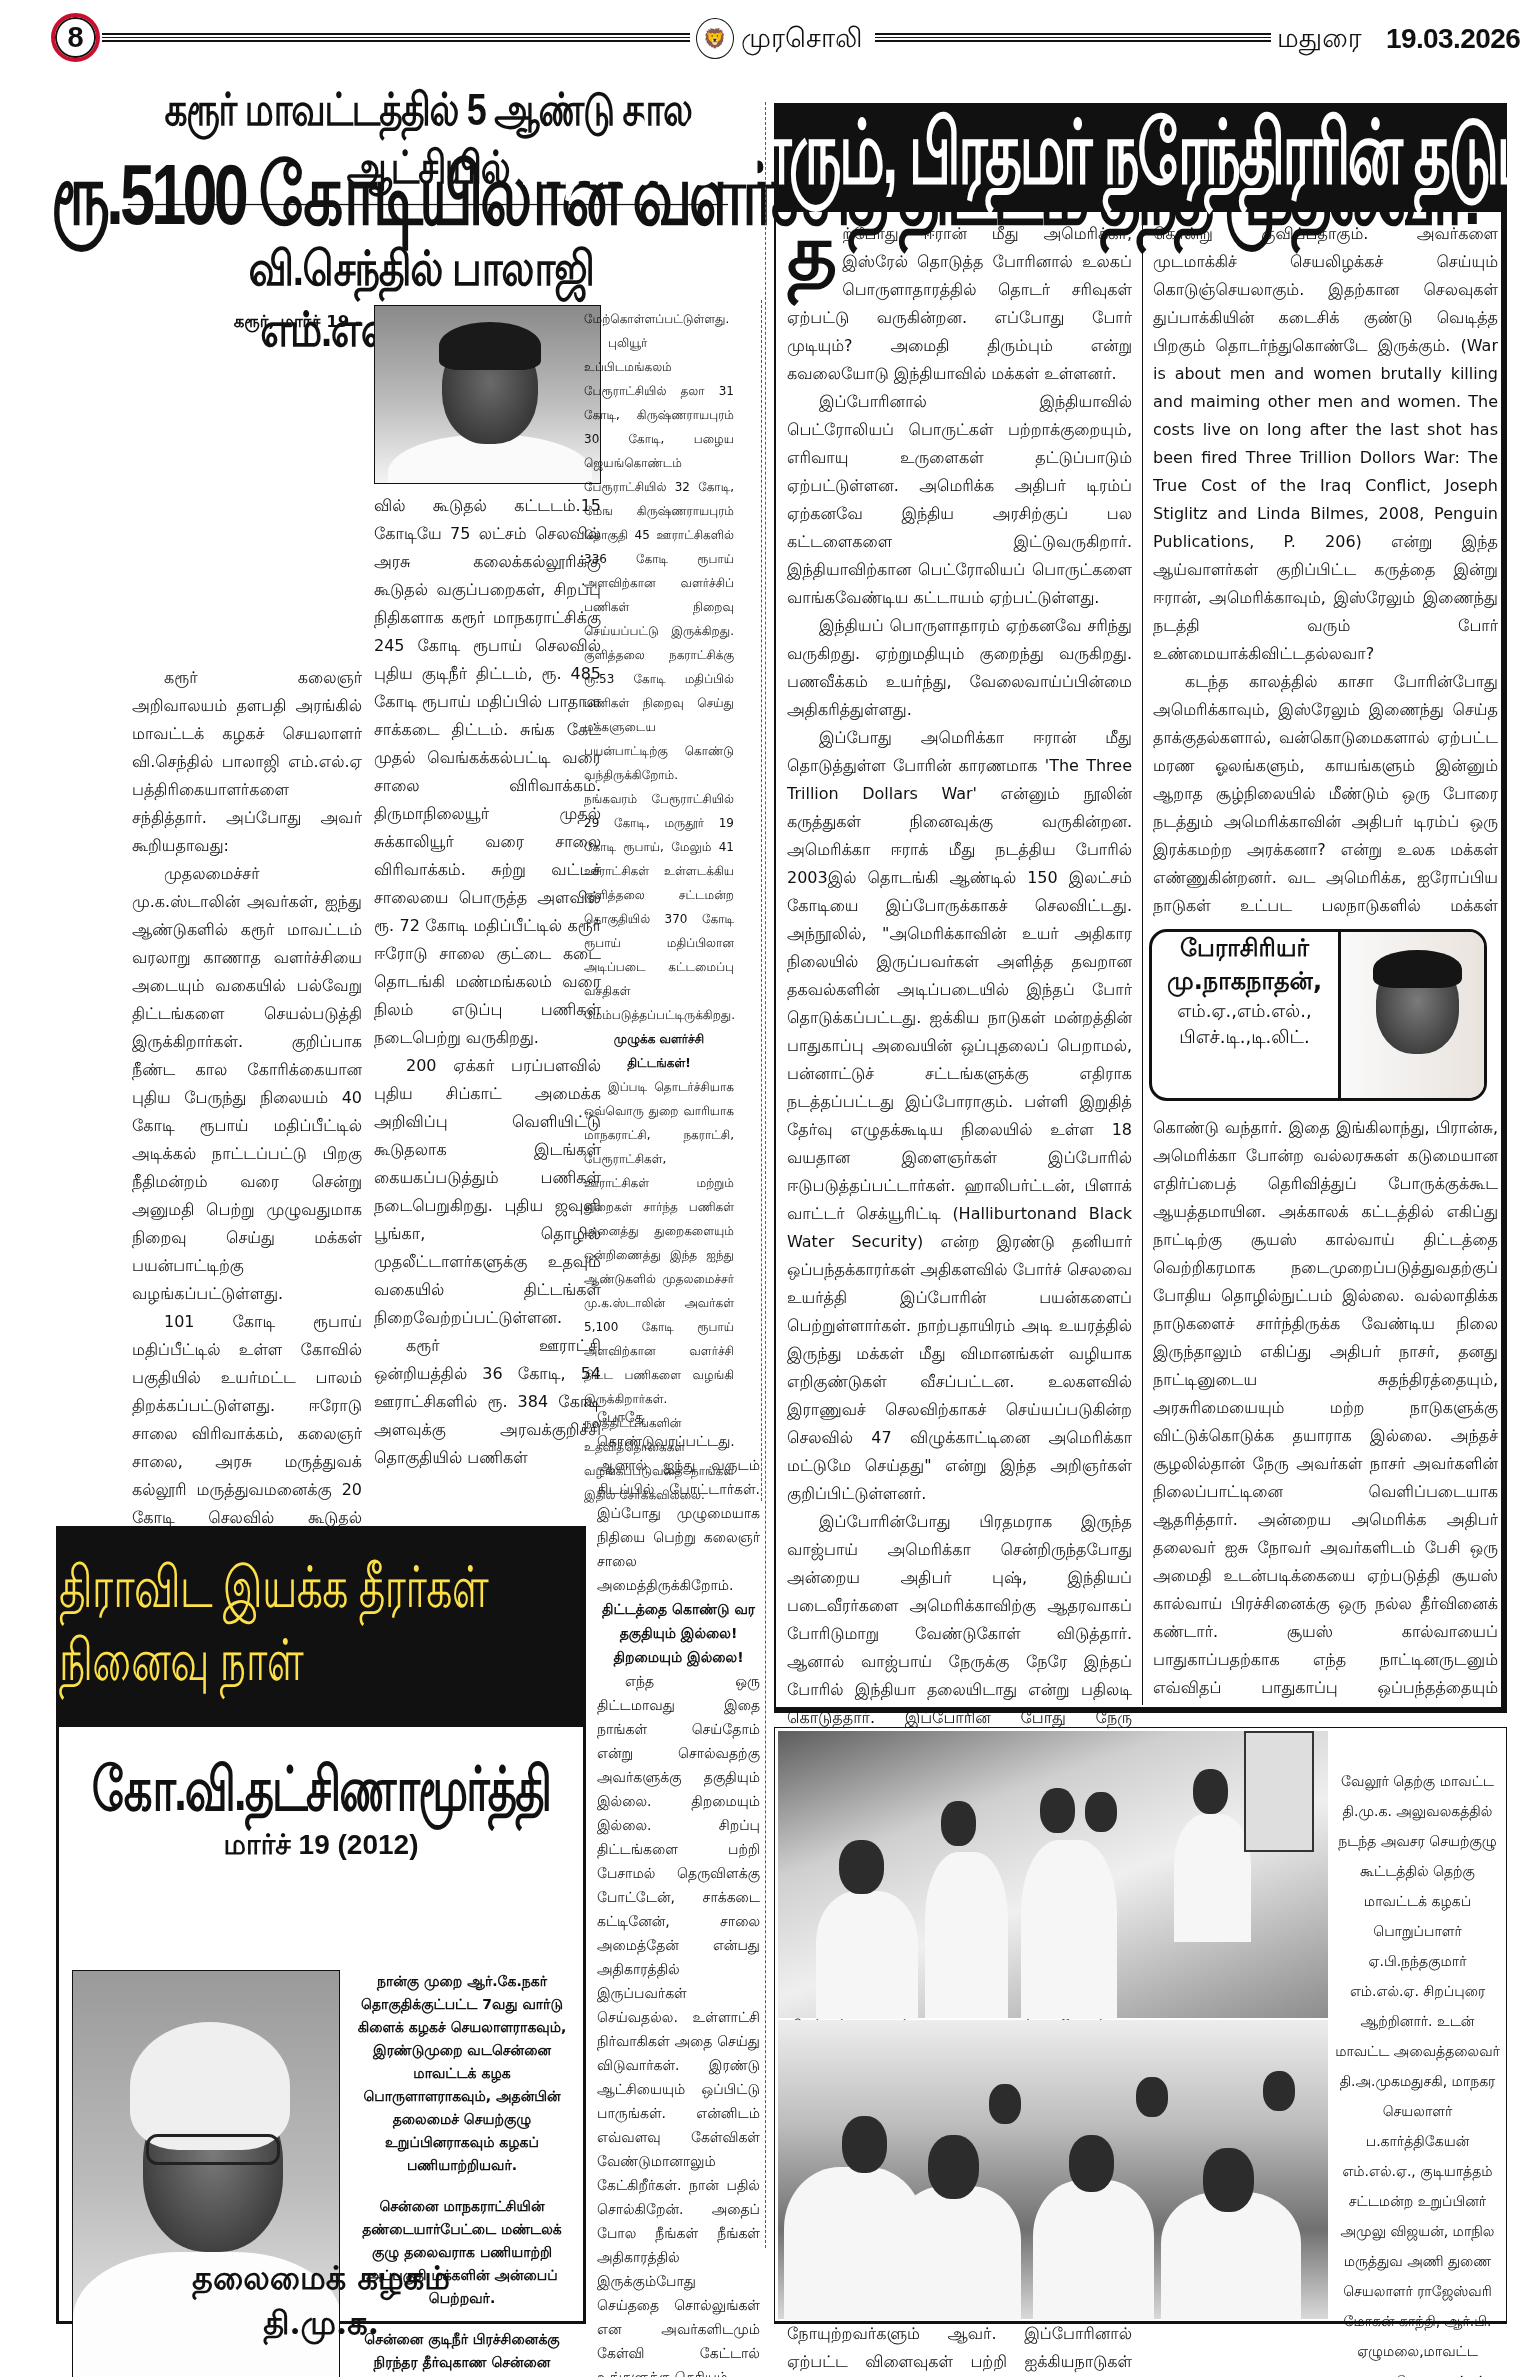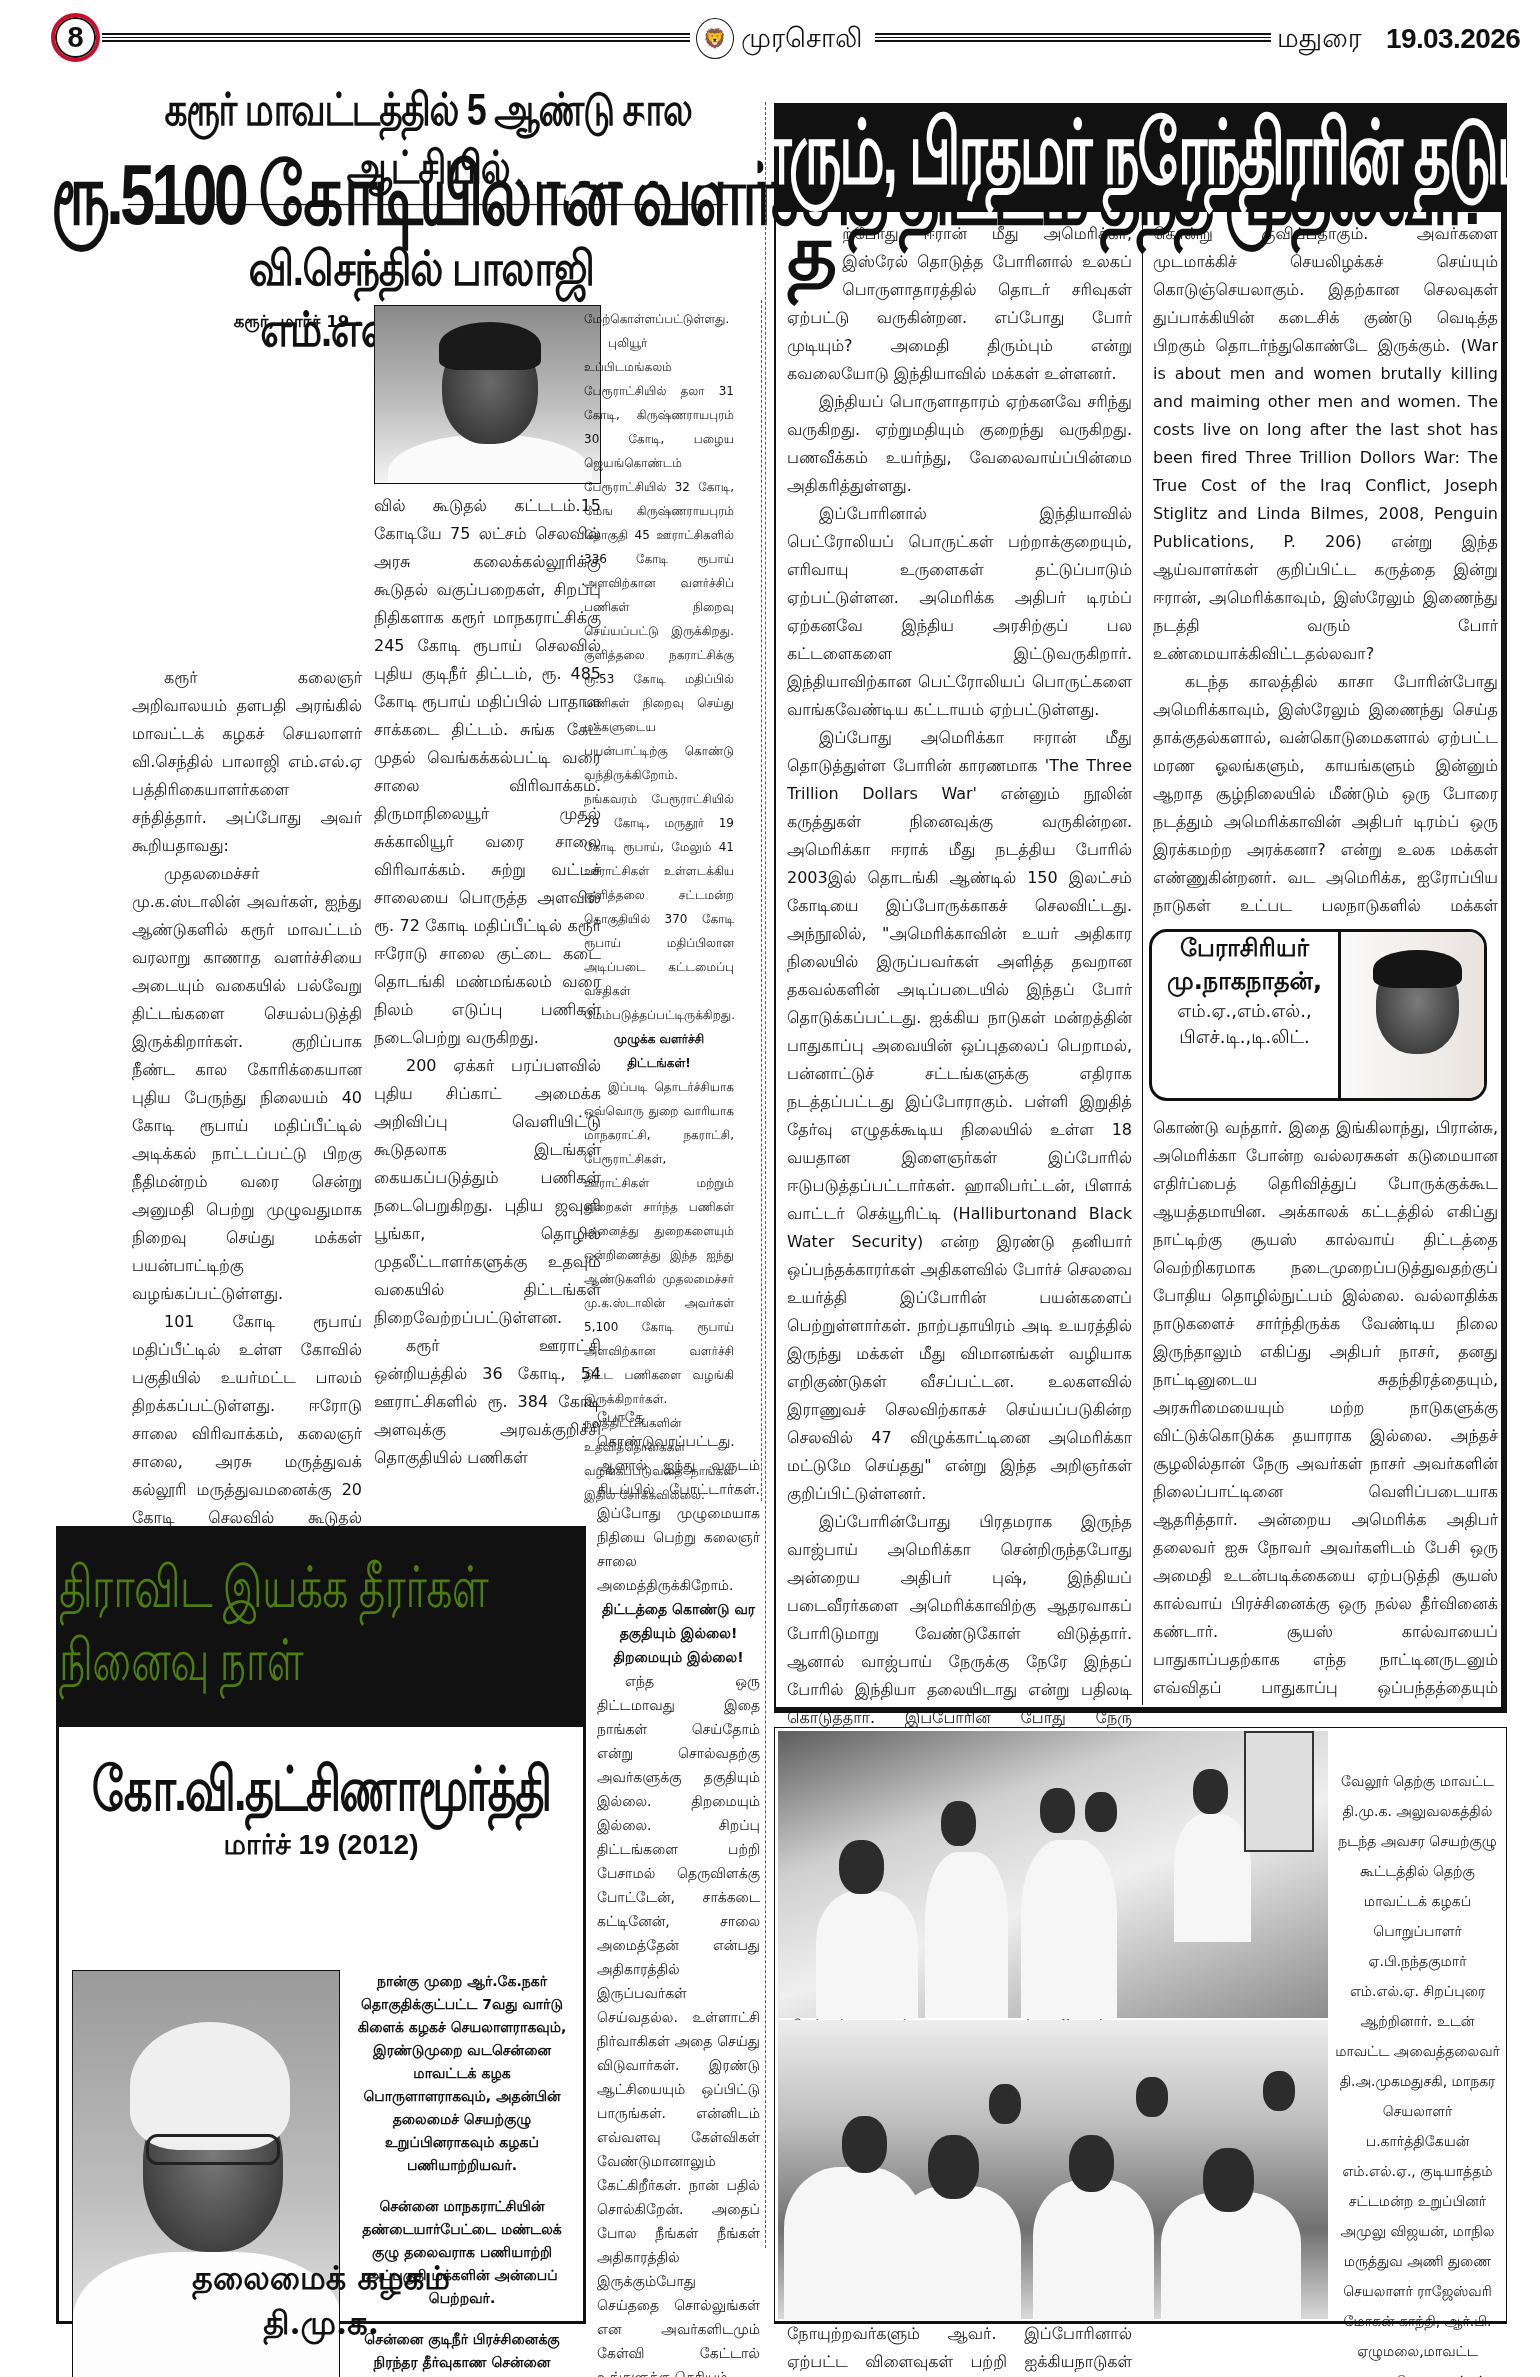--- a/index.html
+++ b/index.html
@@ -58,21 +58,21 @@
   .photo-senthil { left: 374px; top: 305px; width: 227px; height: 179px; border: 1.9px solid #111;
     background: linear-gradient(180deg, #8a8a8a 0%, #bdbdbd 55%, #f4f4f4 100%); overflow: hidden; }
   .face { position: absolute; left: 67px; top: 25.5px; width: 96px; height: 112px; border-radius: 48% 48% 45% 45%;
     background: radial-gradient(ellipse at 50% 45%, #6a6a6a 0%, #3a3a3a 70%); }
   .hair { position: absolute; left: 64px; top: 16px; width: 102px; height: 48px; border-radius: 50% 50% 20% 20%; background: #1a1a1a; }
   .shirt { position: absolute; left: 12.8px; top: 128px; width: 204px; height: 77px; border-radius: 50% 50% 0 0; background: #fafafa; }
   .lcol2 { left: 374px; top: 492px; width: 227px; }
 
   
   .memorial { left: 56px; top: 1526px; width: 530px; height: 798px; border: 3.8px solid #111; }
-  .memorial-banner { position: absolute; left: 0; top: 0; right: 0; height: 198px; background: #111; color: #4d7c0f;
+  .memorial-banner { position: absolute; left: 0; top: 0; right: 0; height: 198px; background: #111; color: #fde047;
     display: flex; align-items: center; justify-content: flex-start; font: 41px "Liberation Sans", sans-serif; letter-spacing: -0.6px; }
   .memorial-banner span { display: inline-block; transform: scaleY(1.4); }
   .mem-name { position: absolute; left: 0; right: 0; top: 236px; text-align: center; font: bold 45px "Liberation Sans", sans-serif;
     letter-spacing: -1.9px; transform: scaleY(1.35); }
   .mem-date { position: absolute; left: 0; right: 0; top: 300px; text-align: center; font: bold 28px "Liberation Sans", sans-serif; }
   .mem-photo { position: absolute; left: 12.8px; top: 441px; width: 268px; height: 437px; border: 1.9px solid #111;
     background: linear-gradient(180deg, #9a9a9a 0%, #bcbcbc 50%, #f2f2f2 100%); overflow: hidden; }
   .mem-photo .m-hair { position: absolute; left: 57px; top: 51px; width: 160px; height: 128px; border-radius: 50% 50% 30% 30%; background: #efefef; }
   .mem-photo .m-face { position: absolute; left: 70px; top: 115px; width: 140px; height: 166px; border-radius: 45%; background: radial-gradient(ellipse at 50% 40%, #7a7a7a, #3d3d3d 75%); }
   .mem-photo .m-glasses { position: absolute; left: 73px; top: 163px; width: 134px; height: 31px; border: 3.2px solid #222; border-radius: 11.5px; }
@@ -188,22 +188,22 @@
 <div class="vsep"></div>
 <div class="abs banner">
     <span>ஈரான் போரும், பிரதமர் நரேந்திரரின் தடுமாற்றமும்!</span>
   </div>
 <div class="abs article-box"></div>
 <div class="col-divider"></div>
 
 <div class="abs text rcolL">
   <span class="dropcap">த</span>
   <p class="noindent">ற்போது ஈரான் மீது அமெரிக்கா, இஸ்ரேல் தொடுத்த போரினால் உலகப் பொருளாதாரத்தில் தொடர் சரிவுகள் ஏற்பட்டு வருகின்றன. எப்போது போர் முடியும்? அமைதி திரும்பும் என்று கவலையோடு இந்தியாவில் மக்கள் உள்ளனர்.</p>
+  <p>இப்போரினால் இந்தியாவில் பெட்ரோலியப் பொருட்கள் பற்றாக்குறையும், எரிவாயு உருளைகள் தட்டுப்பாடும் ஏற்பட்டுள்ளன. அமெரிக்க அதிபர் டிரம்ப் ஏற்கனவே இந்திய அரசிற்குப் பல கட்டளைகளை இட்டுவருகிறார். இந்தியாவிற்கான பெட்ரோலியப் பொருட்களை வாங்கவேண்டிய கட்டாயம் ஏற்பட்டுள்ளது.</p>
   <p>இந்தியப் பொருளாதாரம் ஏற்கனவே சரிந்து வருகிறது. ஏற்றுமதியும் குறைந்து வருகிறது. பணவீக்கம் உயர்ந்து, வேலைவாய்ப்பின்மை அதிகரித்துள்ளது.</p>
-  <p>இப்போரினால் இந்தியாவில் பெட்ரோலியப் பொருட்கள் பற்றாக்குறையும், எரிவாயு உருளைகள் தட்டுப்பாடும் ஏற்பட்டுள்ளன. அமெரிக்க அதிபர் டிரம்ப் ஏற்கனவே இந்திய அரசிற்குப் பல கட்டளைகளை இட்டுவருகிறார். இந்தியாவிற்கான பெட்ரோலியப் பொருட்களை வாங்கவேண்டிய கட்டாயம் ஏற்பட்டுள்ளது.</p>
   <p>இப்போது அமெரிக்கா ஈரான் மீது தொடுத்துள்ள போரின் காரணமாக 'The Three Trillion Dollars War' என்னும் நூலின் கருத்துகள் நினைவுக்கு வருகின்றன. அமெரிக்கா ஈராக் மீது நடத்திய போரில் 2003இல் தொடங்கி ஆண்டில் 150 இலட்சம் கோடியை இப்போருக்காகச் செலவிட்டது. அந்நூலில், "அமெரிக்காவின் உயர் அதிகார நிலையில் இருப்பவர்கள் அளித்த தவறான தகவல்களின் அடிப்படையில் இந்தப் போர் தொடுக்கப்பட்டது. ஐக்கிய நாடுகள் மன்றத்தின் பாதுகாப்பு அவையின் ஒப்புதலைப் பெறாமல், பன்னாட்டுச் சட்டங்களுக்கு எதிராக நடத்தப்பட்டது இப்போராகும். பள்ளி இறுதித் தேர்வு எழுதக்கூடிய நிலையில் உள்ள 18 வயதான இளைஞர்கள் இப்போரில் ஈடுபடுத்தப்பட்டார்கள். ஹாலிபர்ட்டன், பிளாக் வாட்டர் செக்யூரிட்டி (Halliburtonand Black Water Security) என்ற இரண்டு தனியார் ஒப்பந்தக்காரர்கள் அதிகளவில் போர்ச் செலவை உயர்த்தி இப்போரின் பயன்களைப் பெற்றுள்ளார்கள். நாற்பதாயிரம் அடி உயரத்தில் இருந்து மக்கள் மீது விமானங்கள் வழியாக எறிகுண்டுகள் வீசப்பட்டன. உலகளவில் இராணுவச் செலவிற்காகச் செய்யப்படுகின்ற செலவில் 47 விழுக்காட்டினை அமெரிக்கா மட்டுமே செய்தது" என்று இந்த அறிஞர்கள் குறிப்பிட்டுள்ளனர்.</p>
   <p>இப்போரின்போது பிரதமராக இருந்த வாஜ்பாய் அமெரிக்கா சென்றிருந்தபோது அன்றைய அதிபர் புஷ், இந்தியப் படைவீரர்களை அமெரிக்காவிற்கு ஆதரவாகப் போரிடுமாறு வேண்டுகோள் விடுத்தார். ஆனால் வாஜ்பாய் நேருக்கு நேரே இந்தப் போரில் இந்தியா தலையிடாது என்று பதிலடி கொடுத்தார். இப்போரின் போது நேரு கடைப்பிடித்த அணி சேரா நாடுகளின் கொள்கையை ஏற்றுக்கொண்டு வாஜ்பாய் செயல்பட்டார்.</p>
   <p>மத்திய தரைக்கடல் நாடுகளில் போர் என்பது புதிதல்ல. ஆனால் அமெரிக்க ஏகாதிபத்தியம் தனது சுயநலத்திற்காக, வணிகநோக்கிற்காக இப்பகுதிகளில் தனது இராணுவத்தைக் குவித்து வைத்துள்ளது. இதனைப் பயன்படுத்தித்தான் இஸ்ரேலுடன் இணைந்து மற்ற நாடுகளை இராணுவரீதியாக மிரட்டித் தனக்கு ஆதரவாகச் செயல்பட வைத்தது. இதன் காரணமாகத்தான் தற்போது ஈரான் மத்திய தரைக்கடல் நாடுகளின் கடல் எல்லைகளில் மீதுள்ள அமெரிக்காவின் இராணுவத் தளங்கள் மீதும், எண்ணெய் கிடங்குகள் மீதும் தனது வான்வழித் தாக்குதலை நடத்துகிறது.</p>
   <p>கடந்த ஆண்டுகளில் இஸ்ரேல் காசா போரில் 75 ஆயிரம் பொதுமக்கள் இறந்துவிட்டனர். அதில் பெரும்பான்மையினர் பெண்களும், குழந்தைகளும். நோயுற்றவர்களும் ஆவர். இப்போரினால் ஏற்பட்ட விளைவுகள் பற்றி ஐக்கியநாடுகள் மன்றத்தின் கண்ணிவெடி நடவடிக்கை ஆய்வகமும் (The UN Mine Action Service (UNMAS)), மத்திய கிழக்கு ஆசியாவில் சுற்றுச்சூழல் பாதிப்பால் நிலம் சீரழிவுகள் ஏற்பட்டு வருகின்றன என்பதைக் குறிப்பிட்டு 2024ஆம் ஆண்டு தொடக்கத்தில் 25000 டன்களுக்கு அதிகமான வெடி பொருட்கள் பயன்படுத்தப்பட்டுள்ளன. இது இரு அணுக்குண்டு வெடிப்புகளுக்குச் சமம் என்றும் குறிப்பிட்டுள்ளது.</p>
 
 </div>
 
 <div class="abs text rcolR" style="height:702px; overflow:hidden;">
   <p class="noindent">கொன்று குவிப்பதாகும். அவர்களை முடமாக்கிச் செயலிழக்கச் செய்யும் கொடுஞ்செயலாகும். இதற்கான செலவுகள் துப்பாக்கியின் கடைசிக் குண்டு வெடித்த பிறகும் தொடர்ந்துகொண்டே இருக்கும். (War is about men and women brutally killing and maiming other men and women. The costs live on long after the last shot has been fired Three Trillion Dollors War: The True Cost of the Iraq Conflict, Joseph Stiglitz and Linda Bilmes, 2008, Penguin Publications, P. 206) என்று இந்த ஆய்வாளர்கள் குறிப்பிட்ட கருத்தை இன்று ஈரான், அமெரிக்காவும், இஸ்ரேலும் இணைந்து நடத்தி வரும் போர் உண்மையாக்கிவிட்டதல்லவா?</p>
   <p>கடந்த காலத்தில் காசா போரின்போது அமெரிக்காவும், இஸ்ரேலும் இணைந்து செய்த தாக்குதல்களால், வன்கொடுமைகளால் ஏற்பட்ட மரண ஓலங்களும், காயங்களும் இன்னும் ஆறாத சூழ்நிலையில் மீண்டும் ஒரு போரை நடத்தும் அமெரிக்காவின் அதிபர் டிரம்ப் ஒரு இரக்கமற்ற அரக்கனா? என்று உலக மக்கள் எண்ணுகின்றனர். வட அமெரிக்க, ஐரோப்பிய நாடுகள் உட்பட பலநாடுகளில் மக்கள் போருக்கு எதிராக ஆர்ப்பாட்டங்களைச் செய்து வருகின்றனர்.</p>

